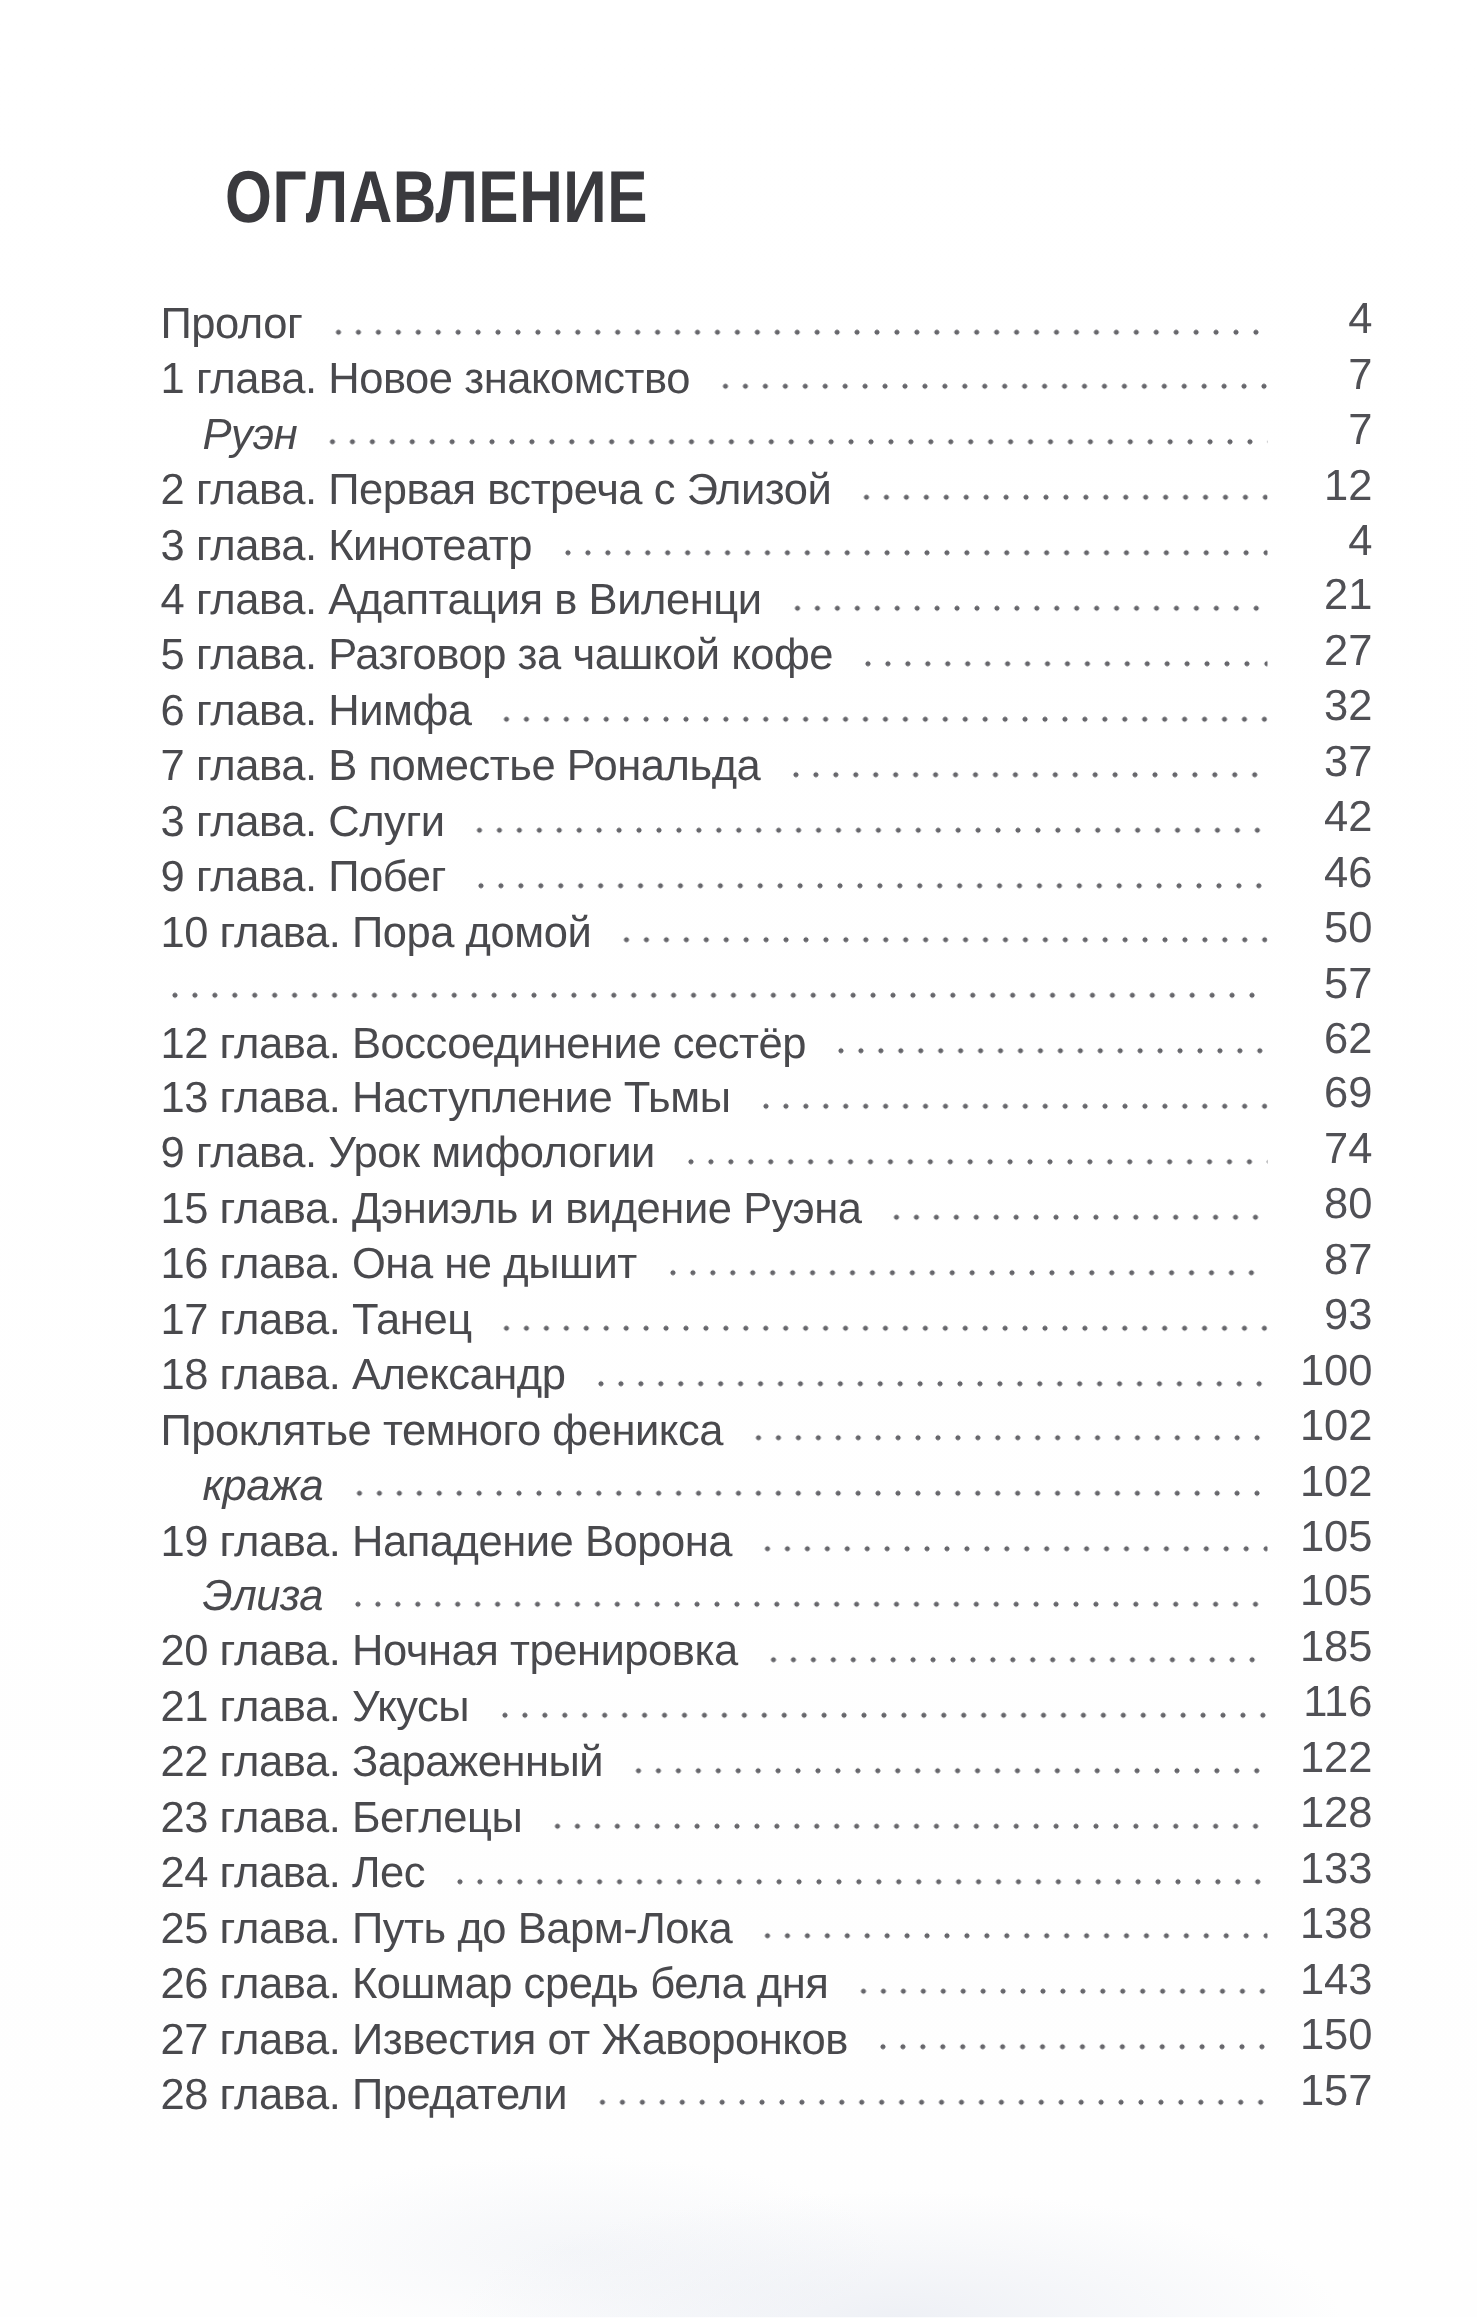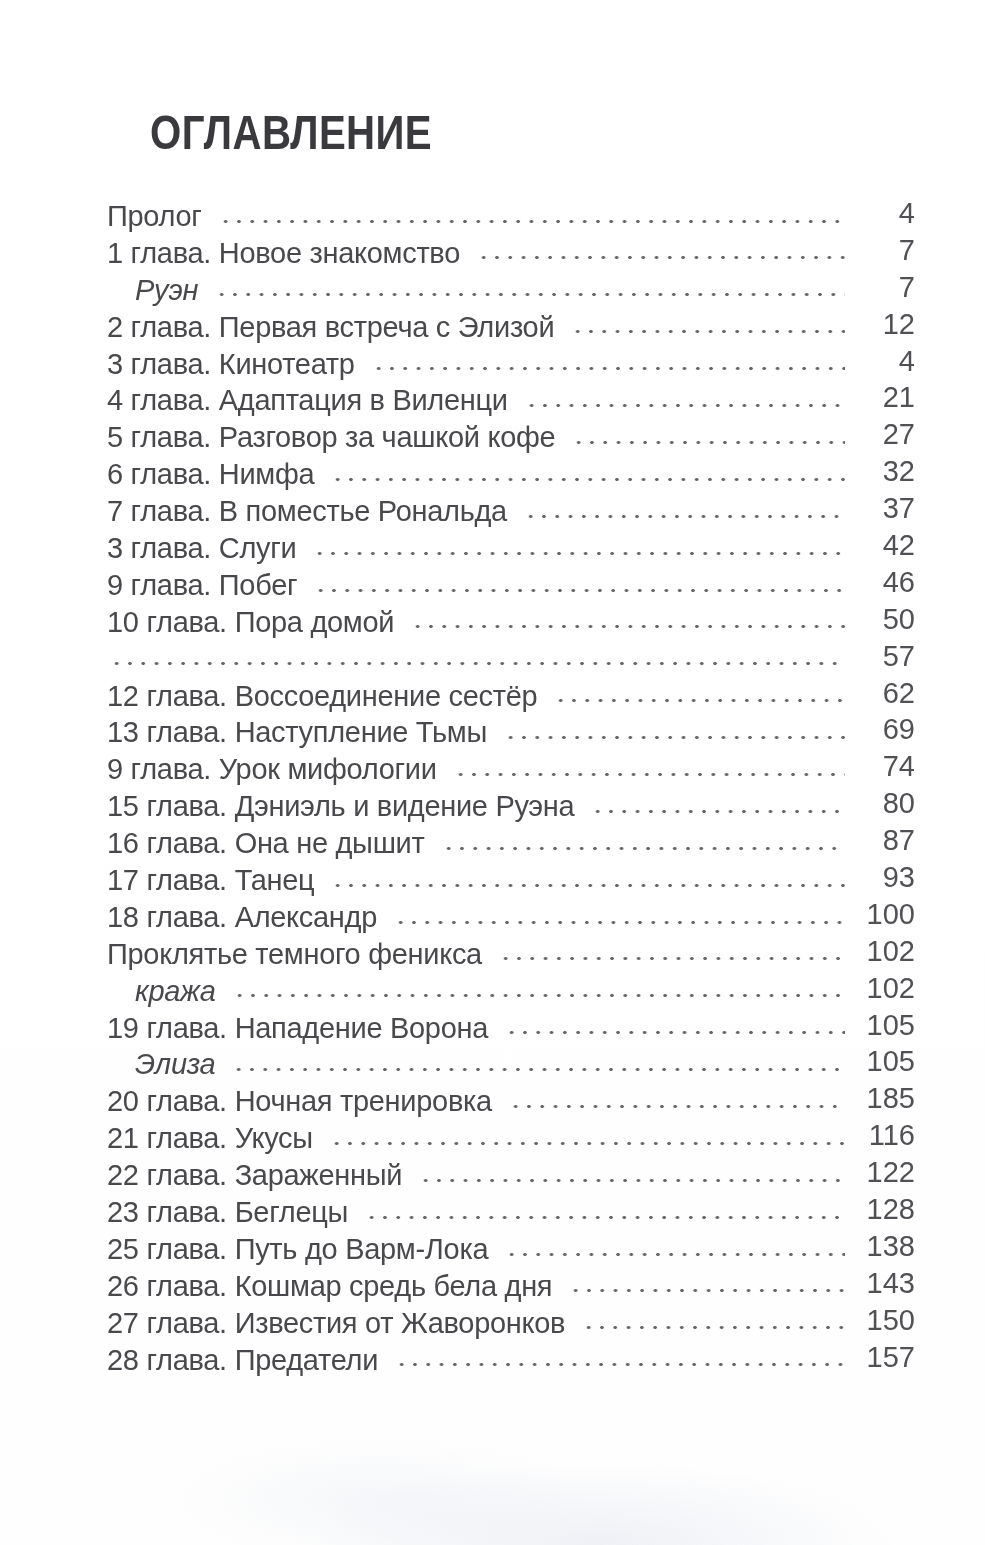--- a/index.html
+++ b/index.html
@@ -246,20 +246,25 @@
     <span class="dots"></span>
     <span class="page-num">122</span>
   </div>
 
   <div class="row">
     <span class="label">23 глава. Беглецы</span>
     <span class="dots"></span>
     <span class="page-num">128</span>
   </div>
 
+  <div class="row">
+    <span class="label">24 глава. Лес</span>
+    <span class="dots"></span>
+    <span class="page-num">133</span>
+  </div>
 
   <div class="row">
     <span class="label">25 глава. Путь до Варм-Лока</span>
     <span class="dots"></span>
     <span class="page-num">138</span>
   </div>
 
   <div class="row">
     <span class="label">26 глава. Кошмар средь бела дня</span>
     <span class="dots"></span>

